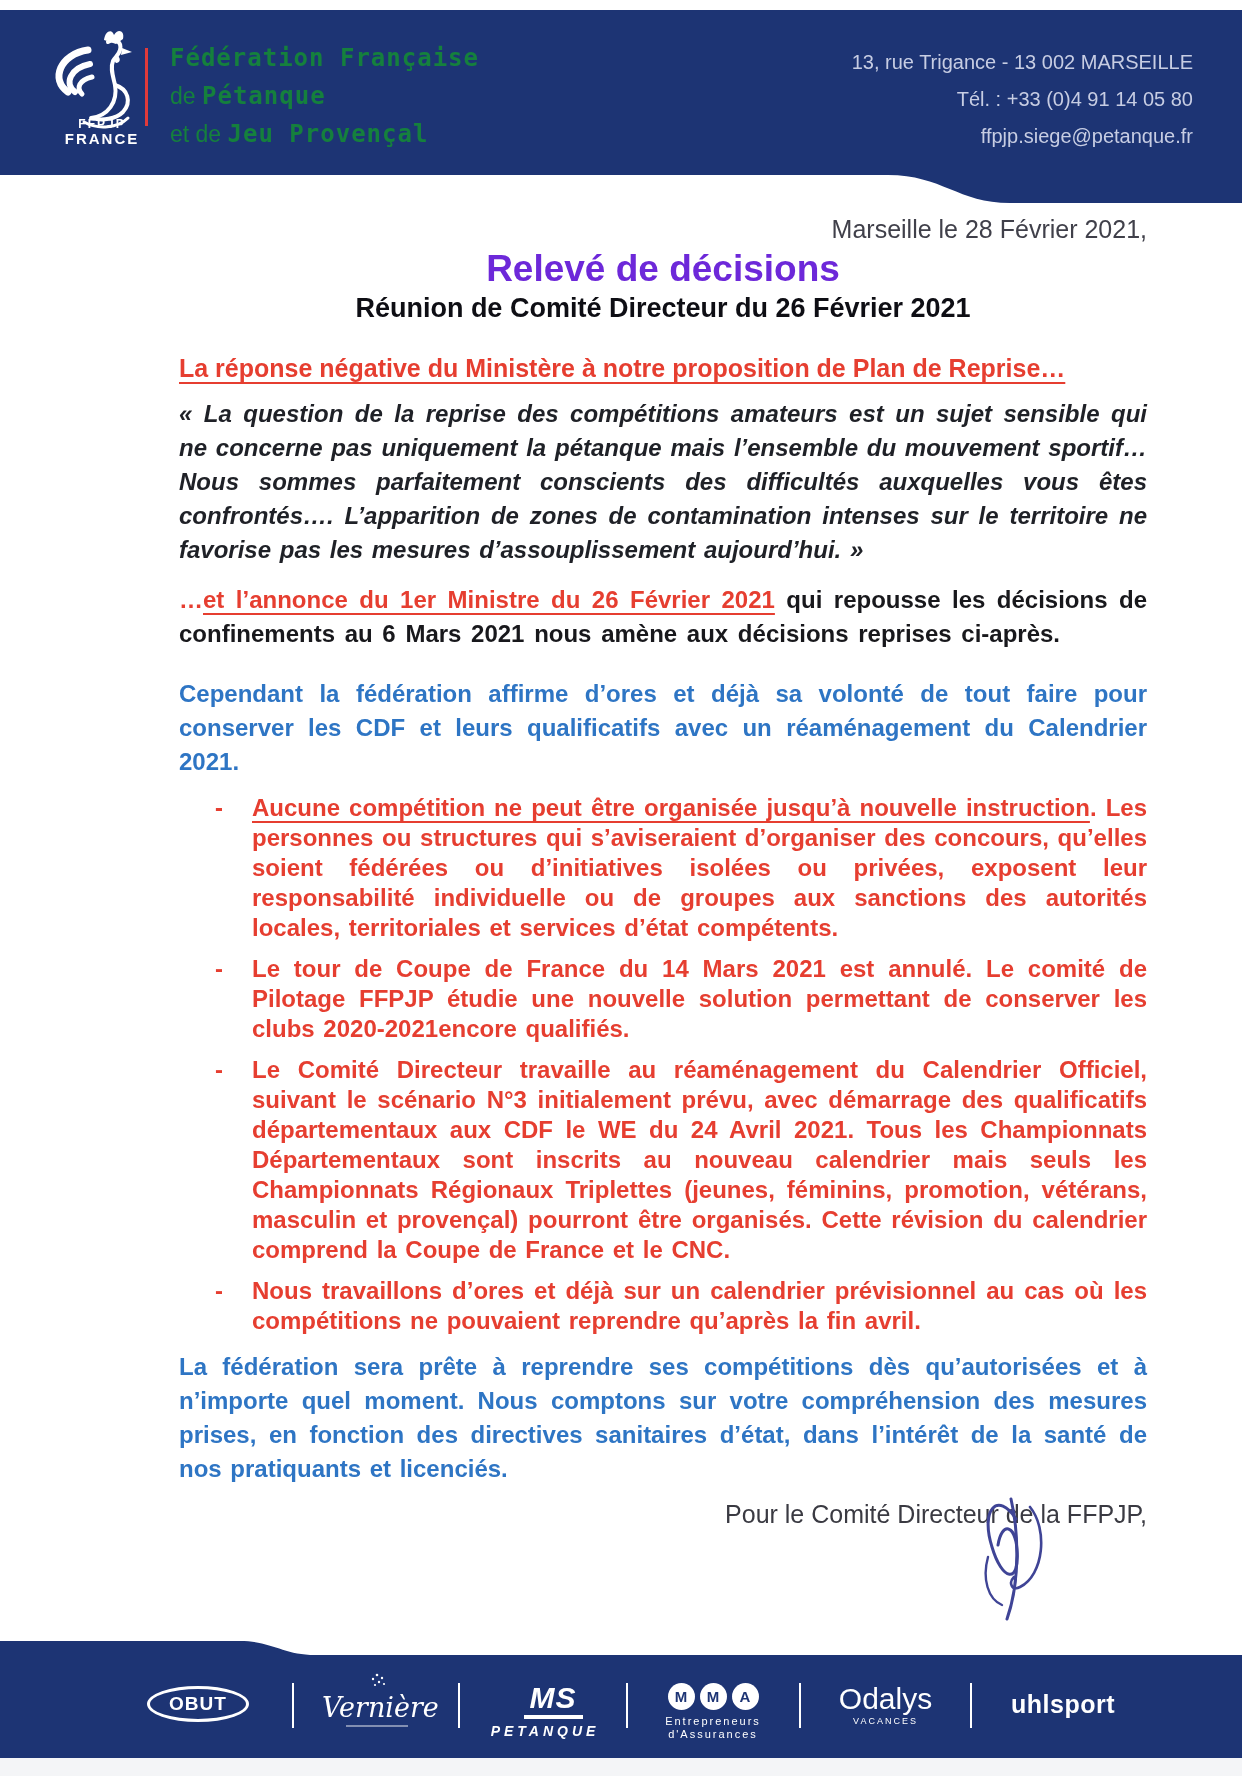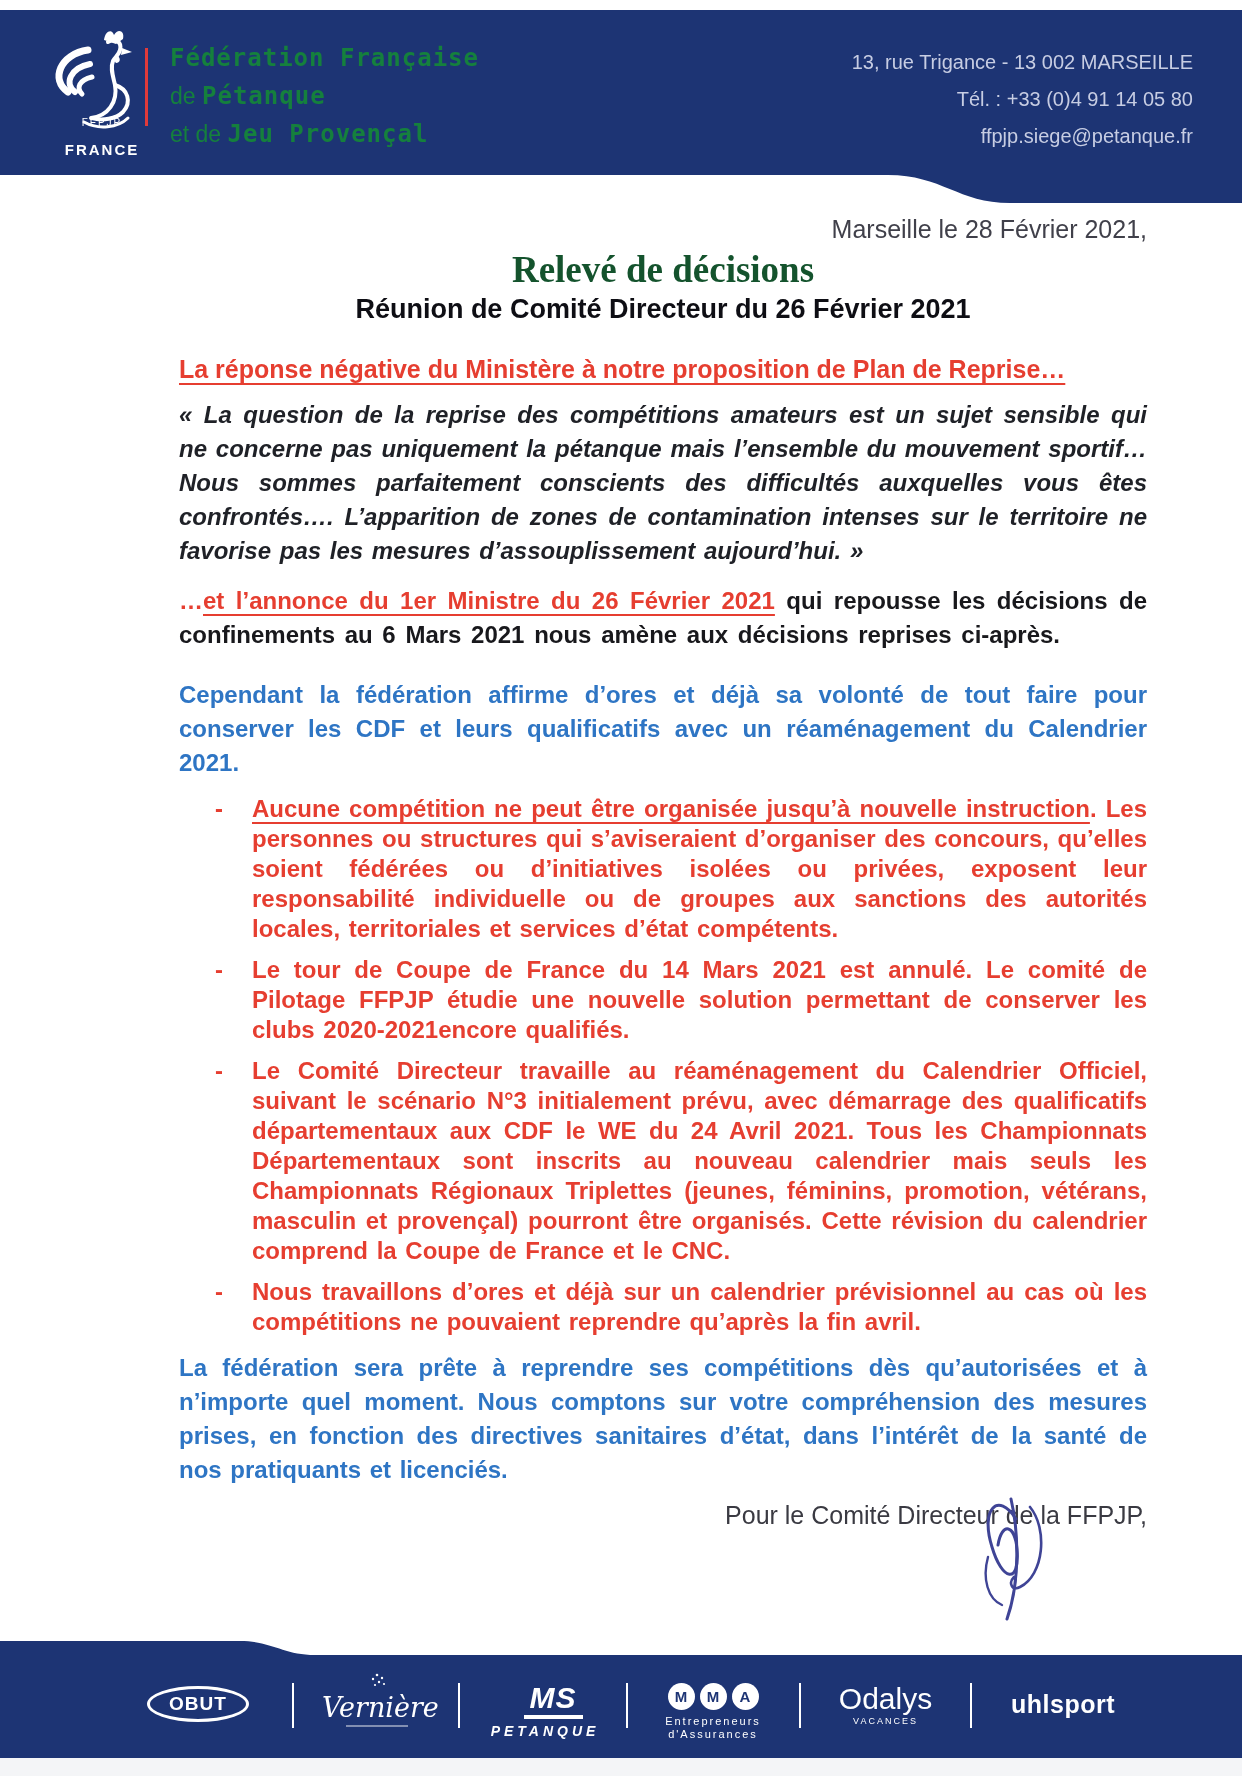--- a/index.html
+++ b/index.html
@@ -3,35 +3,35 @@
 <meta charset="utf-8">
 <style>
   html,body{margin:0;padding:0;background:#ffffff;}
   .page{position:relative;width:1242px;height:1776px;background:#ffffff;overflow:hidden;
         font-family:"Liberation Sans",sans-serif;}
 
   
   .header-wave{position:absolute;top:10px;left:0;width:1242px;height:193px;}
   .logo{position:absolute;top:26px;left:44px;width:116px;height:118px;}
   .logo-caption{position:absolute;top:118px;left:52px;width:100px;text-align:center;color:#ffffff;line-height:1;}
-  .logo-caption .ffpjp{font-size:10px;letter-spacing:2px;font-weight:normal;display:block;}
-  .logo-caption .france{font-size:15px;letter-spacing:2px;font-weight:bold;display:block;margin-top:14px;}
+  .logo-caption .ffpjp{font-size:12px;letter-spacing:2px;font-weight:bold;display:block;}
+  .logo-caption .france{font-size:15px;letter-spacing:2px;font-weight:bold;display:block;margin-top:1px;}
   .red-rule{position:absolute;top:48px;left:145px;width:3px;height:78px;background:#e03a3a;}
   .org-block{position:absolute;top:40px;left:170px;color:#15803d;}
   .org-line{font-size:24px;line-height:37px;white-space:nowrap;}
   .org-strong{font-family:"DejaVu Sans Mono",monospace;font-weight:bold;letter-spacing:1px;}
   .org-light{font-family:"Liberation Sans",sans-serif;font-weight:400;font-size:23px;}
   .addr-block{position:absolute;top:44px;right:49px;text-align:right;color:#c7cde3;
               font-size:20px;line-height:37px;font-weight:400;}
 
   
   .content{position:absolute;top:203px;left:0;width:1242px;box-sizing:border-box;
            padding:0 124px 0 150px;margin-left:29px;}
   .dateline{margin-top:12px;text-align:right;font-size:25px;color:#40404a;}
-  .doc-title{margin-top:4px;text-align:center;font-size:37px;font-weight:bold;color:#14532d;font-family:Liberation Serif, serif;}
+  .doc-title{margin-top:4px;text-align:center;font-size:37px;font-weight:bold;color:#6d28d9;}
   .doc-subtitle{margin-top:3px;text-align:center;font-size:27px;font-weight:bold;color:#0e0e14;}
 
   .red{color:#e63e30;}
   .blue{color:#2e75c4;}
   .underl{text-decoration:underline;text-decoration-thickness:2px;text-underline-offset:5px;}
 
   .heading-red{margin-top:30px;font-size:25px;font-weight:bold;}
   .quote{margin-top:14px;font-size:24px;line-height:34px;font-weight:bold;font-style:italic;
          color:#1f2127;text-align:justify;word-spacing:2px;}
   .announce{margin-top:16px;font-size:24px;line-height:34px;font-weight:bold;text-align:justify;word-spacing:3px;}

